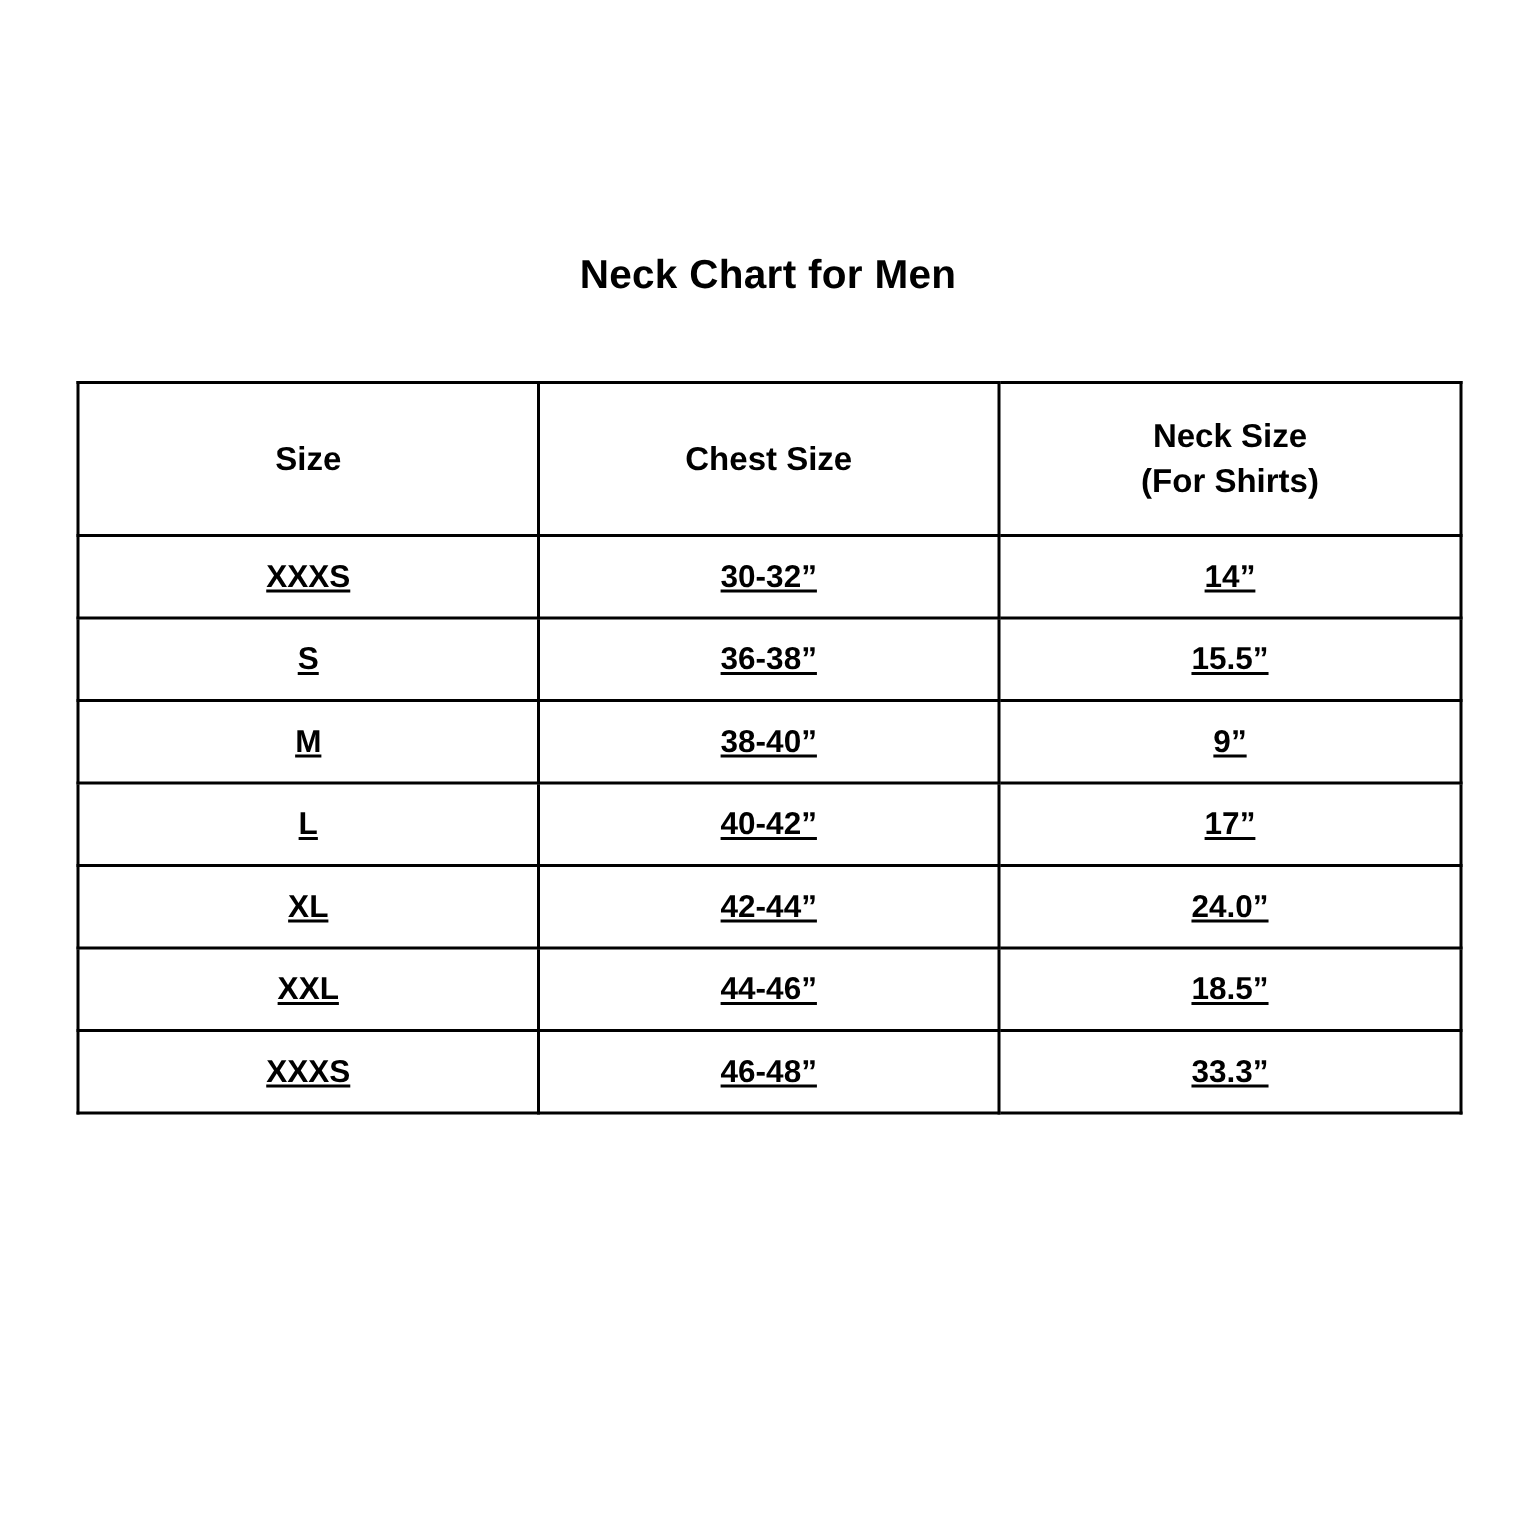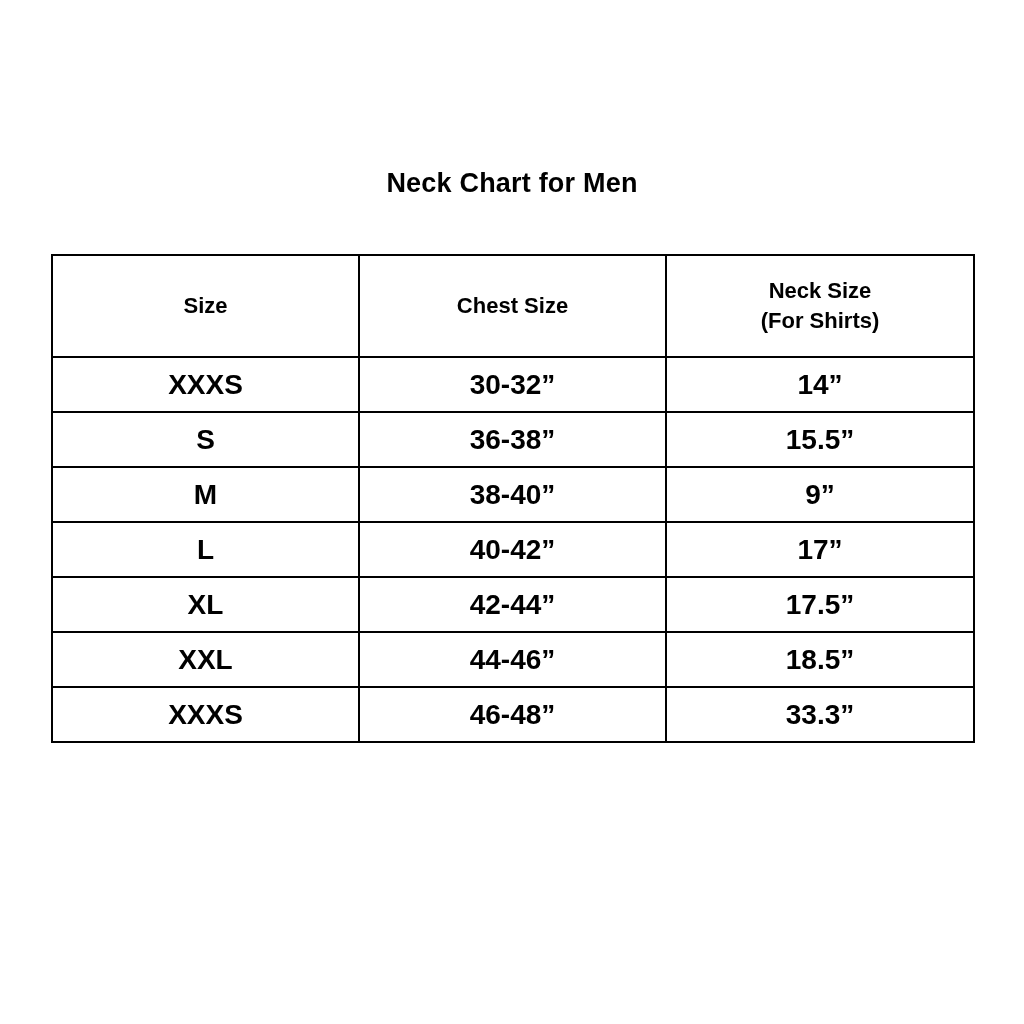--- a/index.html
+++ b/index.html
@@ -48,21 +48,22 @@
     padding: 0;
     color: #000000;
   }
   .size-table thead th {
     height: 100px;
     font-size: 22px;
     line-height: 30px;
   }
   .size-table tbody td {
     height: 53px;
-    font-size: 28px;
+    font-size: 21px;
+    text-decoration: underline;
   }
   .col-size { width: 307px; }
   .col-chest { width: 307px; }
   .col-neck { width: 308px; }
   .hdr-sub {
     display: block;
     font-size: 22px;
     font-weight: bold;
   }
 </style>
@@ -110,21 +111,21 @@
         <td>9”</td>
       </tr>
       <tr>
         <td>L</td>
         <td>40-42”</td>
         <td>17”</td>
       </tr>
       <tr>
         <td>XL</td>
         <td>42-44”</td>
-        <td>17.5”</td>
+        <td>24.0”</td>
       </tr>
       <tr>
         <td>XXL</td>
         <td>44-46”</td>
         <td>18.5”</td>
       </tr>
       <tr>
         <td>XXXS</td>
         <td>46-48”</td>
         <td>33.3”</td>

